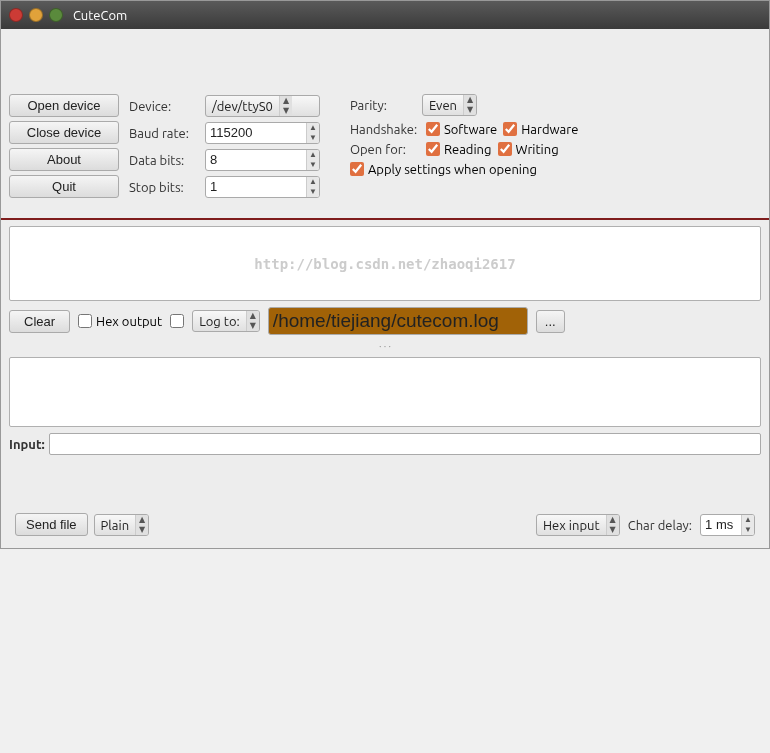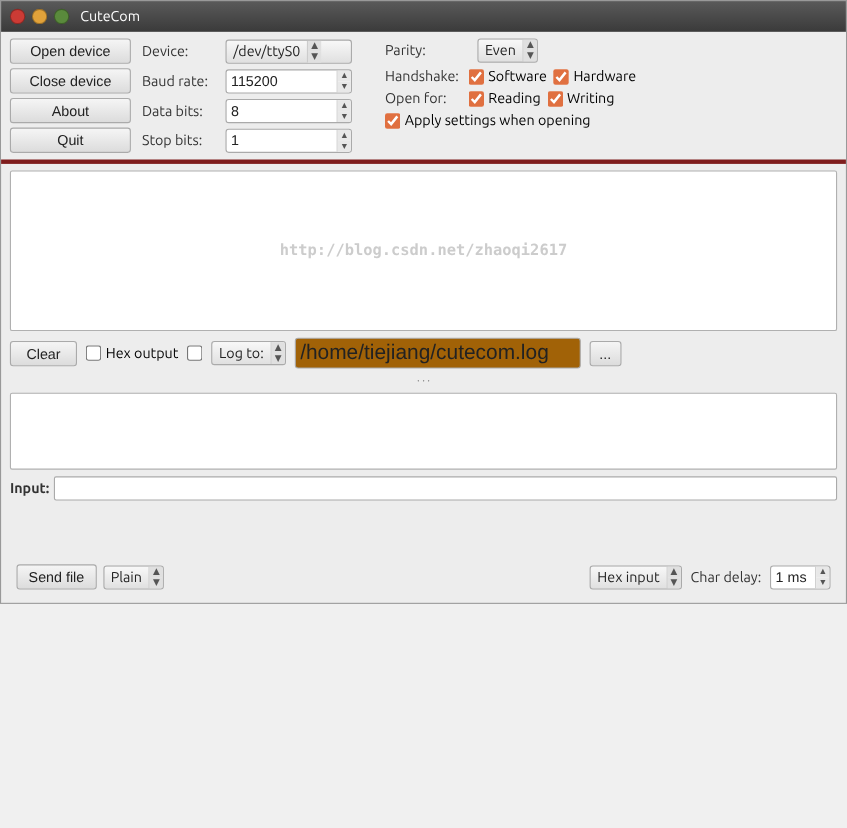--- a/index.html
+++ b/index.html
@@ -38,26 +38,27 @@
     .btn-min { background: #e1a23a; }
     .btn-max { background: #5a8a3c; }
     .title-text {
       color: #fff;
       font-size: 13px;
       margin-left: 4px;
       font-weight: normal;
     }
     .toolbar {
       background: #ededed;
-      padding: 6px 8px;
+      padding: 20px 8px;
       display: flex;
       flex-direction: column;
       gap: 4px;
-      border-bottom: 4px solid #7f1d1d;
-      flex-shrink: 0;
+      border-bottom: 2px solid #7f1d1d;
+      flex-shrink: 0;
+      margin-top: 45px;
     }
     .tool-btn {
       background: linear-gradient(to bottom, #f5f5f5, #dcdcdc);
       border: 1px solid #aaa;
       border-radius: 3px;
       padding: 3px 10px;
       width: 110px;
       font-size: 13px;
       cursor: pointer;
       text-align: center;
@@ -105,21 +106,21 @@
     }
     input[type="checkbox"] {
       accent-color: #e07040;
       width: 14px;
       height: 14px;
       cursor: pointer;
     }
     .parity-row {
       display: flex;
       align-items: center;
-      gap: 14px;
+      gap: 2px;
     }
     .content-area {
       flex: 1;
       display: flex;
       flex-direction: column;
       padding: 6px 8px;
       gap: 6px;
     }
     .output-area {
       flex: 1;

